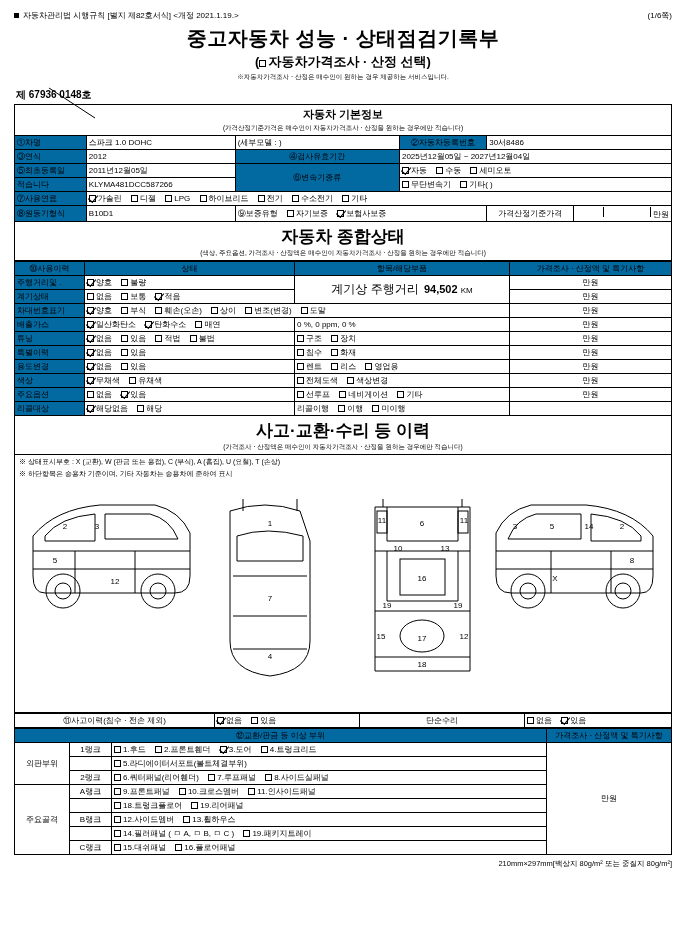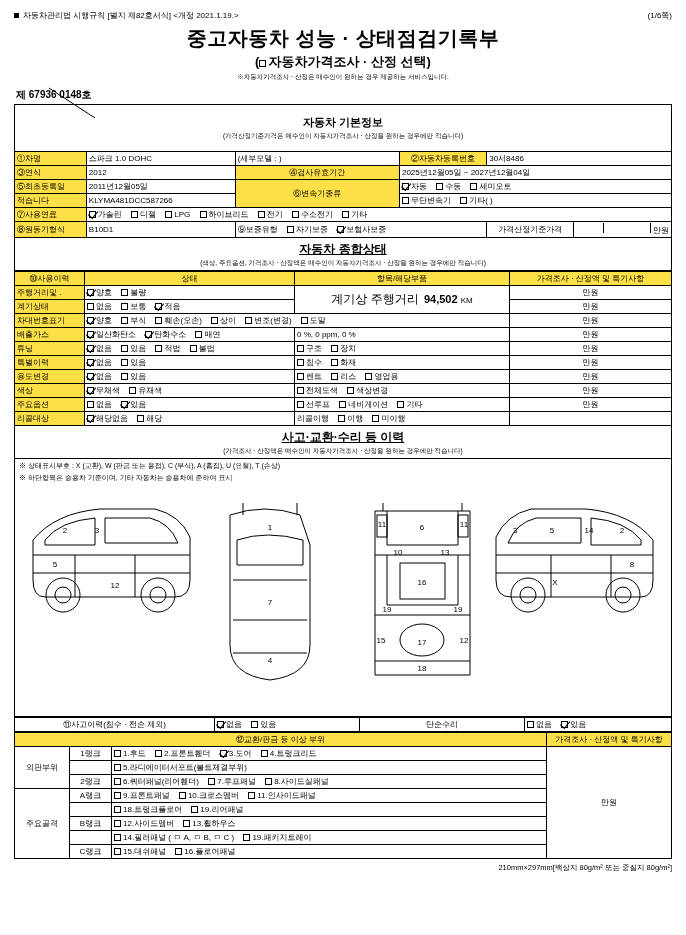--- a/index.html
+++ b/index.html
@@ -27,31 +27,31 @@
   .chk-inline { display:inline-block; width:7px; height:7px; border:1px solid #000; vertical-align:-1px; margin-right:2px;}
 
   
   .docno { font-size:10px; font-weight:bold; margin-top:6px; margin-left:2px; position:relative; }
 
   
   table { border-collapse:collapse; width:100%; }
   td, th { border:1px solid #000; padding:1px 2px; font-size:8px; vertical-align:middle; }
   .bandhead { text-align:center; font-weight:bold; font-size:11px; padding:2px 0; }
   .bandsub { text-align:center; font-size:6.5px; padding:0 0 2px 0; border-top:none; }
-  .lbl { background:#fde047; font-size:8px; white-space:nowrap; }
+  .lbl { background:#0369a1; font-size:8px; white-space:nowrap; }
   .ctr { text-align:center; }
 
   
   .cb { display:inline-block; width:7px; height:7px; border:1px solid #000; margin-right:2px; vertical-align:-1px; position:relative; background:#fff;}
   .cb.on::after{ content:""; position:absolute; left:0px; top:-3px; width:5px; height:8px; border-right:1.6px solid #000; border-bottom:1.6px solid #000; transform:rotate(40deg); }
   .opt { display:inline-block; margin-right:7px; white-space:nowrap; }
 
   
   .band { border:1px solid #000; border-top:none; text-align:center; }
-  .band .b1 { font-size:12px; font-weight:bold; padding:3px 0 0 0;text-decoration:underline;}
+  .band .b1 { font-size:17px; font-weight:bold; padding:3px 0 0 0;}
   .band .b2 { font-size:6.5px; padding:1px 0 2px 0;}
 
   
   .diagram { border:1px solid #000; border-top:none; position:relative; height:258px; }
   .dnote { font-size:7px; padding:2px 4px; }
   .dnote2 { font-size:7px; padding:0 4px 2px 4px; }
   .cars { position:relative; height:212px; }
   svg { display:block; }
 
   
@@ -81,21 +81,21 @@
   </div>
 
   <div class="docno">제 67936 0148호</div>
   <svg width="60" height="34" style="position:absolute; left:45px; top:86px;">
     <line x1="4" y1="2" x2="50" y2="32" stroke="#000" stroke-width="1"></line>
   </svg>
 
   <table style="margin-top:2px;">
     <tbody>
         <tr>
-      <td colspan="6" style="padding:8px;">
+      <td colspan="6" style="padding:0;">
         <div class="bandhead">자동차 기본정보</div>
         <div class="bandsub">(가격산정기준가격은 매수인이 자동차가격조사 · 산정을 원하는 경우에만 적습니다)</div>
       </td>
     </tr>
     <tr class="thinrow">
       <td class="lbl" style="width:70px;">①차명</td>
       <td style="width:145px;">스파크 1.0 DOHC</td>
       <td style="width:160px;">
         <span>(세부모델 : </span><span>)</span>
       </td>

